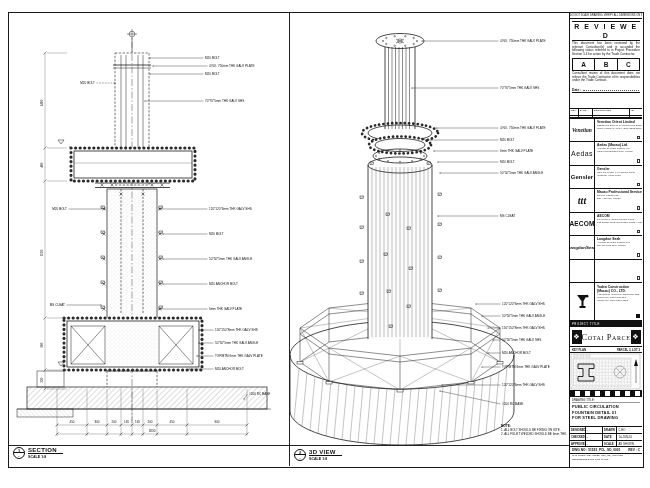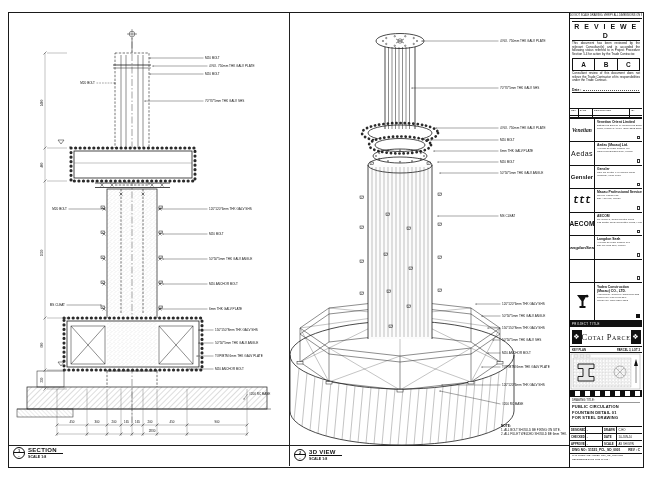--- a/index.html
+++ b/index.html
@@ -56,21 +56,21 @@
   .co-row:last-child{border-bottom:none;}
   .co-logo{width:25px;border-right:0.7px solid #111;display:flex;align-items:center;justify-content:center;
            overflow:hidden;white-space:nowrap;}
   .co-info{flex:1;padding:1px 2px;overflow:hidden;}
   .co-name{font-size:3.4px;font-weight:bold;line-height:4px;white-space:nowrap;}
   .co-addr{font-size:2.5px;line-height:3px;color:#333;white-space:nowrap;}
   .co-box{position:absolute;right:2px;bottom:2px;width:3.5px;height:3.5px;border:0.5px solid #333;background:#fff;}
   .lg0{font-family:"Liberation Serif",serif;font-style:italic;font-weight:bold;font-size:5.5px;}
   .lg1{font-size:7px;letter-spacing:0.4px;}
   .lg2{font-weight:bold;font-size:6px;}
-  .lg3{font-family:Liberation Mono, monospace;font-style:italic;font-weight:bold;font-size:10px;}
+  .lg3{font-family:Liberation Serif, serif;font-style:italic;font-weight:bold;font-size:10px;}
   .lg4{font-weight:bold;font-size:6.5px;letter-spacing:0.2px;}
   .lg5{font-weight:bold;font-size:4.4px;}
   .ctr{height:38px;display:flex;}
   .ctr-logo{width:25px;border-right:0.7px solid #111;display:flex;align-items:center;justify-content:center;}
   .ctr-info{flex:1;padding:2px;position:relative;overflow:hidden;}
   .ctr-name{font-size:3.4px;font-weight:bold;line-height:4px;}
   .ctr-addr{font-size:2.5px;line-height:3.2px;color:#333;white-space:nowrap;}
   .ctr-box{position:absolute;right:2px;bottom:2px;width:4px;height:4px;background:#111;}
   .pbar{height:6px;background:#111;color:#fff;font-size:2.8px;line-height:6px;padding-left:2px;letter-spacing:0.5px;}
   .pname{height:20px;display:flex;align-items:center;justify-content:space-between;padding:0 1.5px;}

